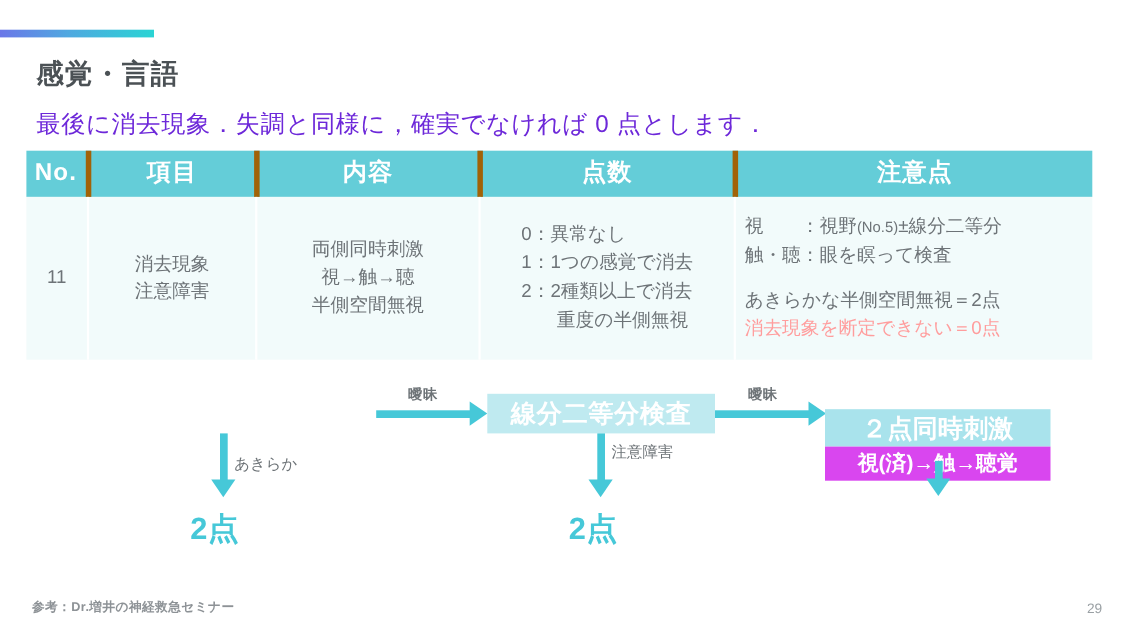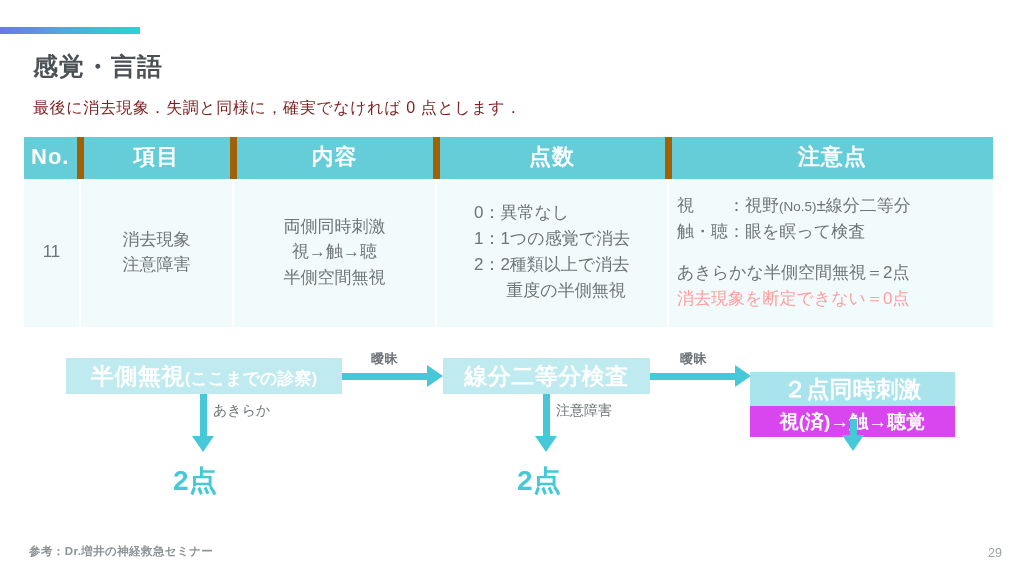--- a/index.html
+++ b/index.html
@@ -33,42 +33,42 @@
     top: 50px;
     font-size: 25px;
     font-weight: bold;
     color: #4b5155;
     letter-spacing: 1px;
   }
   .page-subtitle {
     position: absolute;
     left: 33px;
     top: 98px;
-    font-size: 16px;
-    color: #7f1d1d;
+    font-size: 22px;
+    color: #6d28d9;
     letter-spacing: 0.6px;
     text-align: right;
   }
 
   
   .score-table {
     position: absolute;
     left: 24px;
     top: 137px;
     width: 969px;
     border-collapse: collapse;
     table-layout: fixed;
   }
   .score-table th {
     background: #64cdd8;
     color: #ffffff;
     font-size: 22px;
     font-weight: bold;
     padding: 5px 0 7px 0;
-    border-right: 7px solid #a16207;
+    border-right: 5px solid #a16207;
     letter-spacing: 1px;
   }
   .score-table th:last-child { border-right: none; }
   .score-table td {
     background: #f2fbfb;
     border-right: 2px solid #ffffff;
     vertical-align: middle;
     padding: 14px 0 16px 0;
     font-size: 17px;
     line-height: 1.5;
@@ -178,21 +178,21 @@
   }
   #vhead1 { left: 192px; top: 96px; }
   #vhead2 { left: 535px; top: 96px; }
   #vhead3 { left: 842px; top: 95px; }
 
   .v-label {
     position: absolute;
     font-size: 14px;
     color: #6d7377;
   }
-  #vlabel1 { left: 213px; top: 62px; }
+  #vlabel1 { left: 213px; top: 73px; }
   #vlabel2 { left: 556px; top: 62px; }
 
   .score-out {
     position: absolute;
     font-size: 28px;
     font-weight: bold;
     color: #46c8d8;
     letter-spacing: 0.5px;
   }
   #out1 { left: 173px; top: 122px; }
@@ -271,23 +271,20 @@
           <span>あきらかな半側空間無視＝2点</span><br>
           <span class="notes-warn">消去現象を断定できない＝0点</span>
         </span>
       </td>
     </tr>
   </tbody>
 </table>
 
 <div class="flow">
 
-  <div class="flow-box" id="box1">
-    <span class="main">半側無視</span><span class="sub">(ここまでの診察)</span>
-  </div>
 
   <div class="h-arrow" id="harrow1"></div>
   <div class="h-head" id="hhead1"></div>
   <div class="h-label" id="hlabel1">曖昧</div>
 
   <div class="flow-box" id="box2">
     <span class="main">線分二等分検査</span>
   </div>
 
   <div class="h-arrow" id="harrow2"></div>

